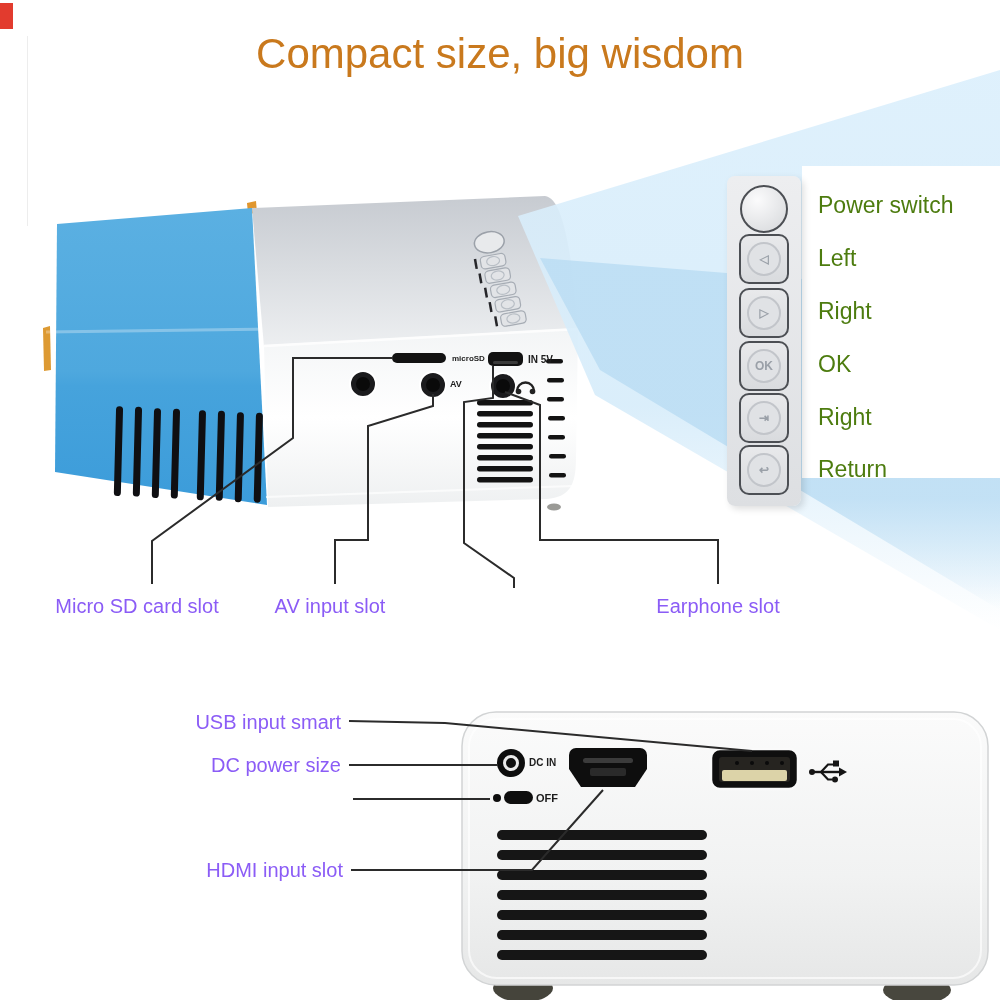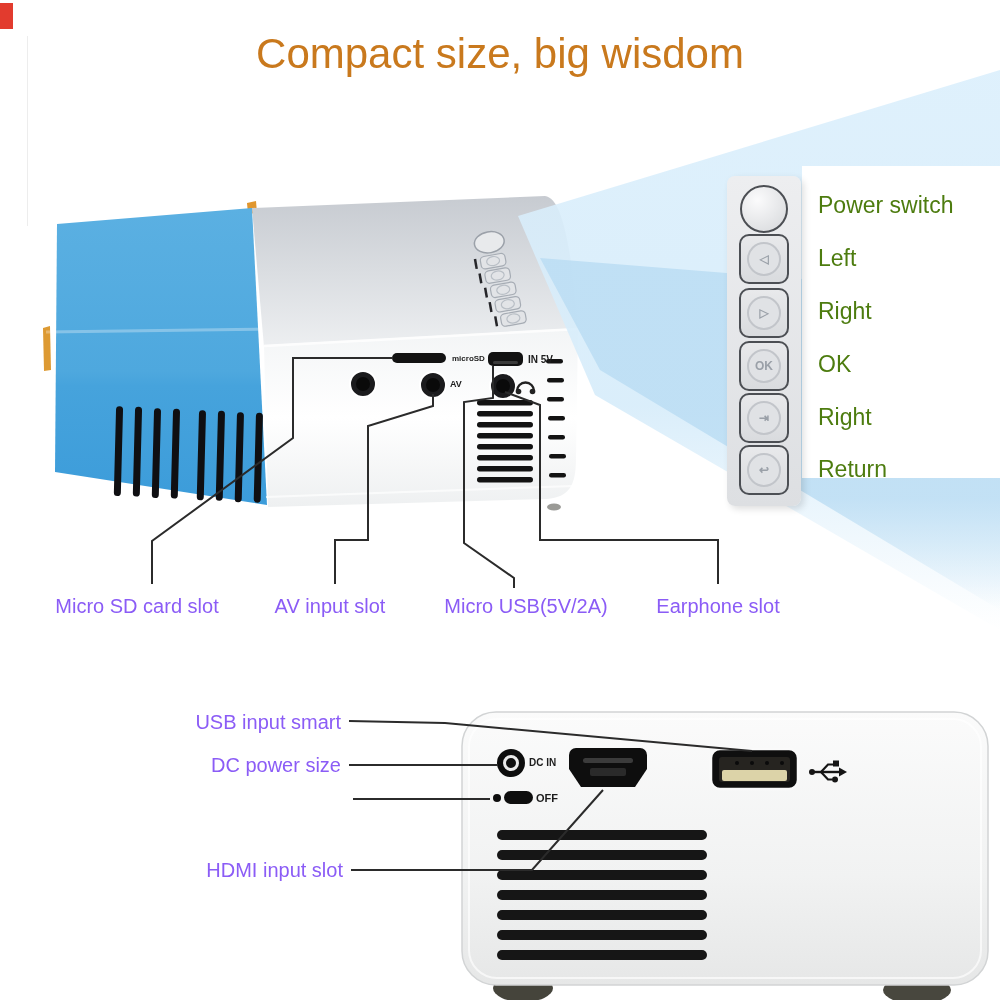--- a/index.html
+++ b/index.html
@@ -279,20 +279,19 @@
 
   <span class="abs tiny-label" style="left:452px;top:354px;font-size:8px">microSD</span>
   <span class="abs tiny-label" style="left:528px;top:354px;font-size:10px">IN 5V</span>
   <span class="abs tiny-label" style="left:450px;top:379px;font-size:9px">AV</span>
 
   <span class="abs tiny-label" style="left:529px;top:757px;font-size:10px">DC IN</span>
   <span class="abs tiny-label" style="left:536px;top:792px;font-size:11px">OFF</span>
 
   <span class="abs callout-label center-label" style="left:137px;top:593px">Micro SD card slot</span>
   <span class="abs callout-label center-label" style="left:330px;top:593px">AV input slot</span>
-  <span class="abs callout-label center-label" style="left:526px;top:593px">Micro USB(5V/2A)</span>
   <span class="abs callout-label center-label" style="left:718px;top:593px">Earphone slot</span>
 
   <span class="abs callout-label right-label" style="right:659px;top:709px">USB input smart</span>
   <span class="abs callout-label right-label" style="right:659px;top:752px">DC power size</span>
   <span class="abs callout-label right-label" style="right:657px;top:857px">HDMI input slot</span>
 
 </div>
 
 </body></html>

